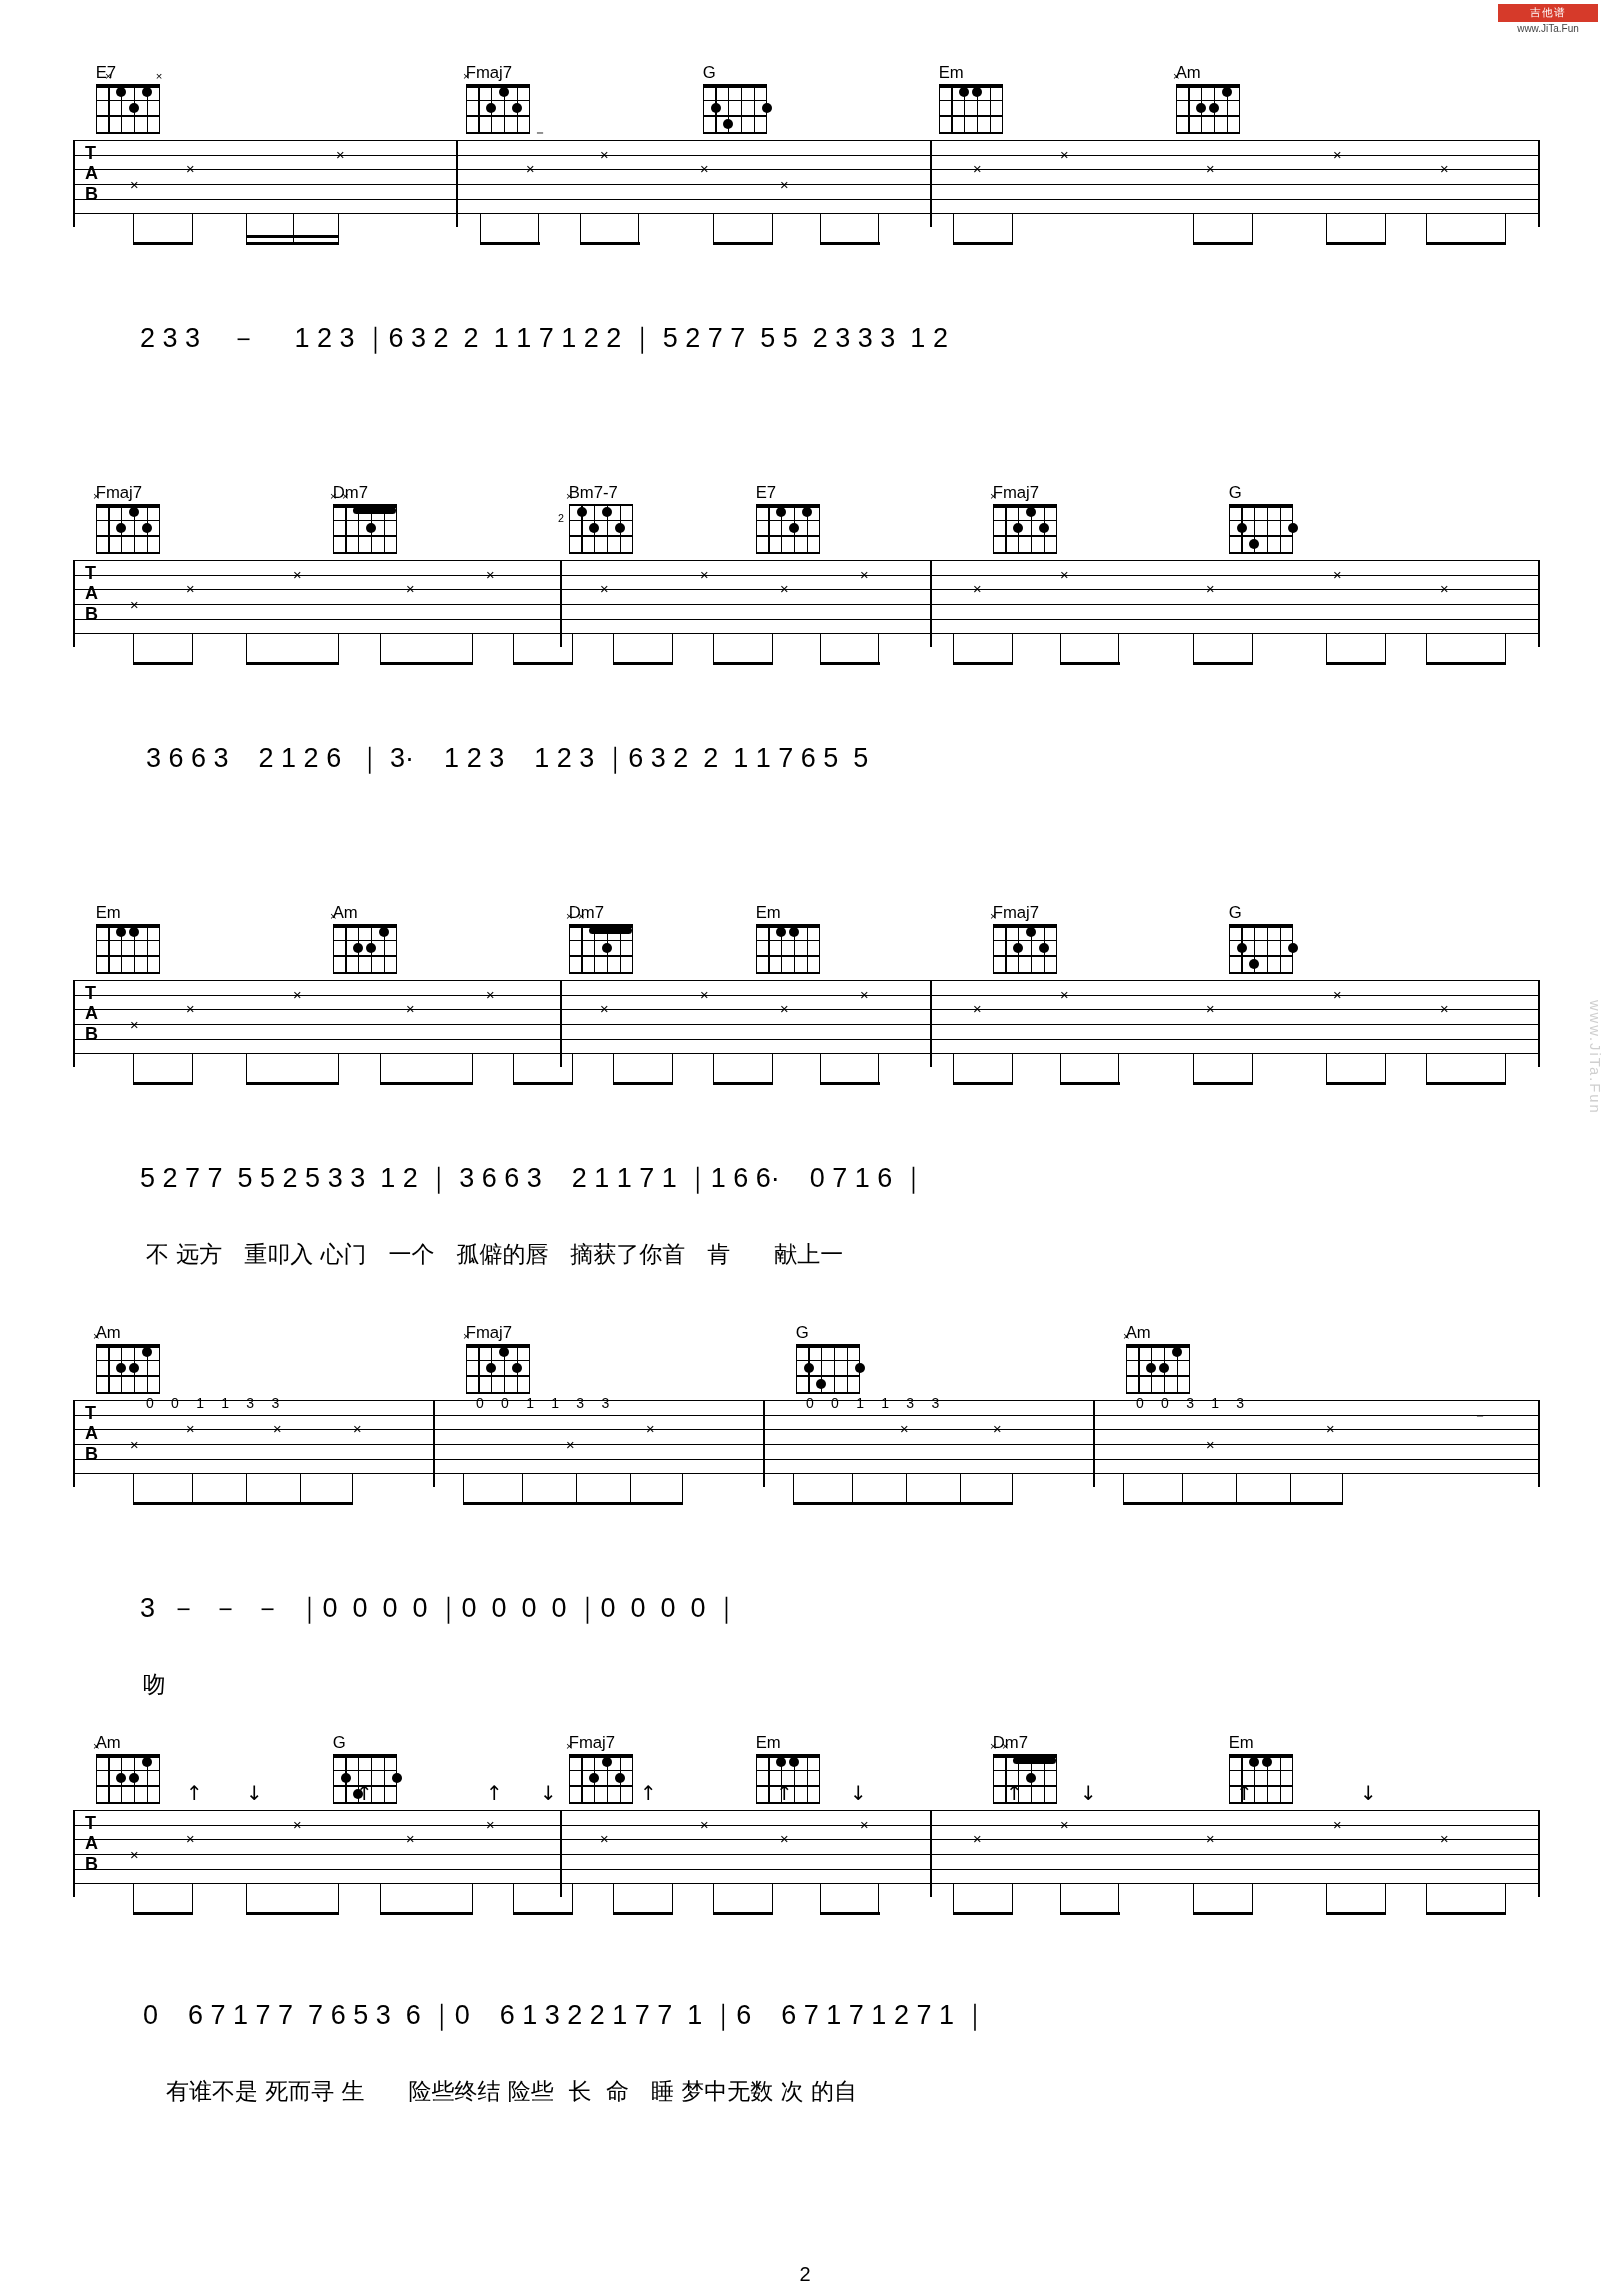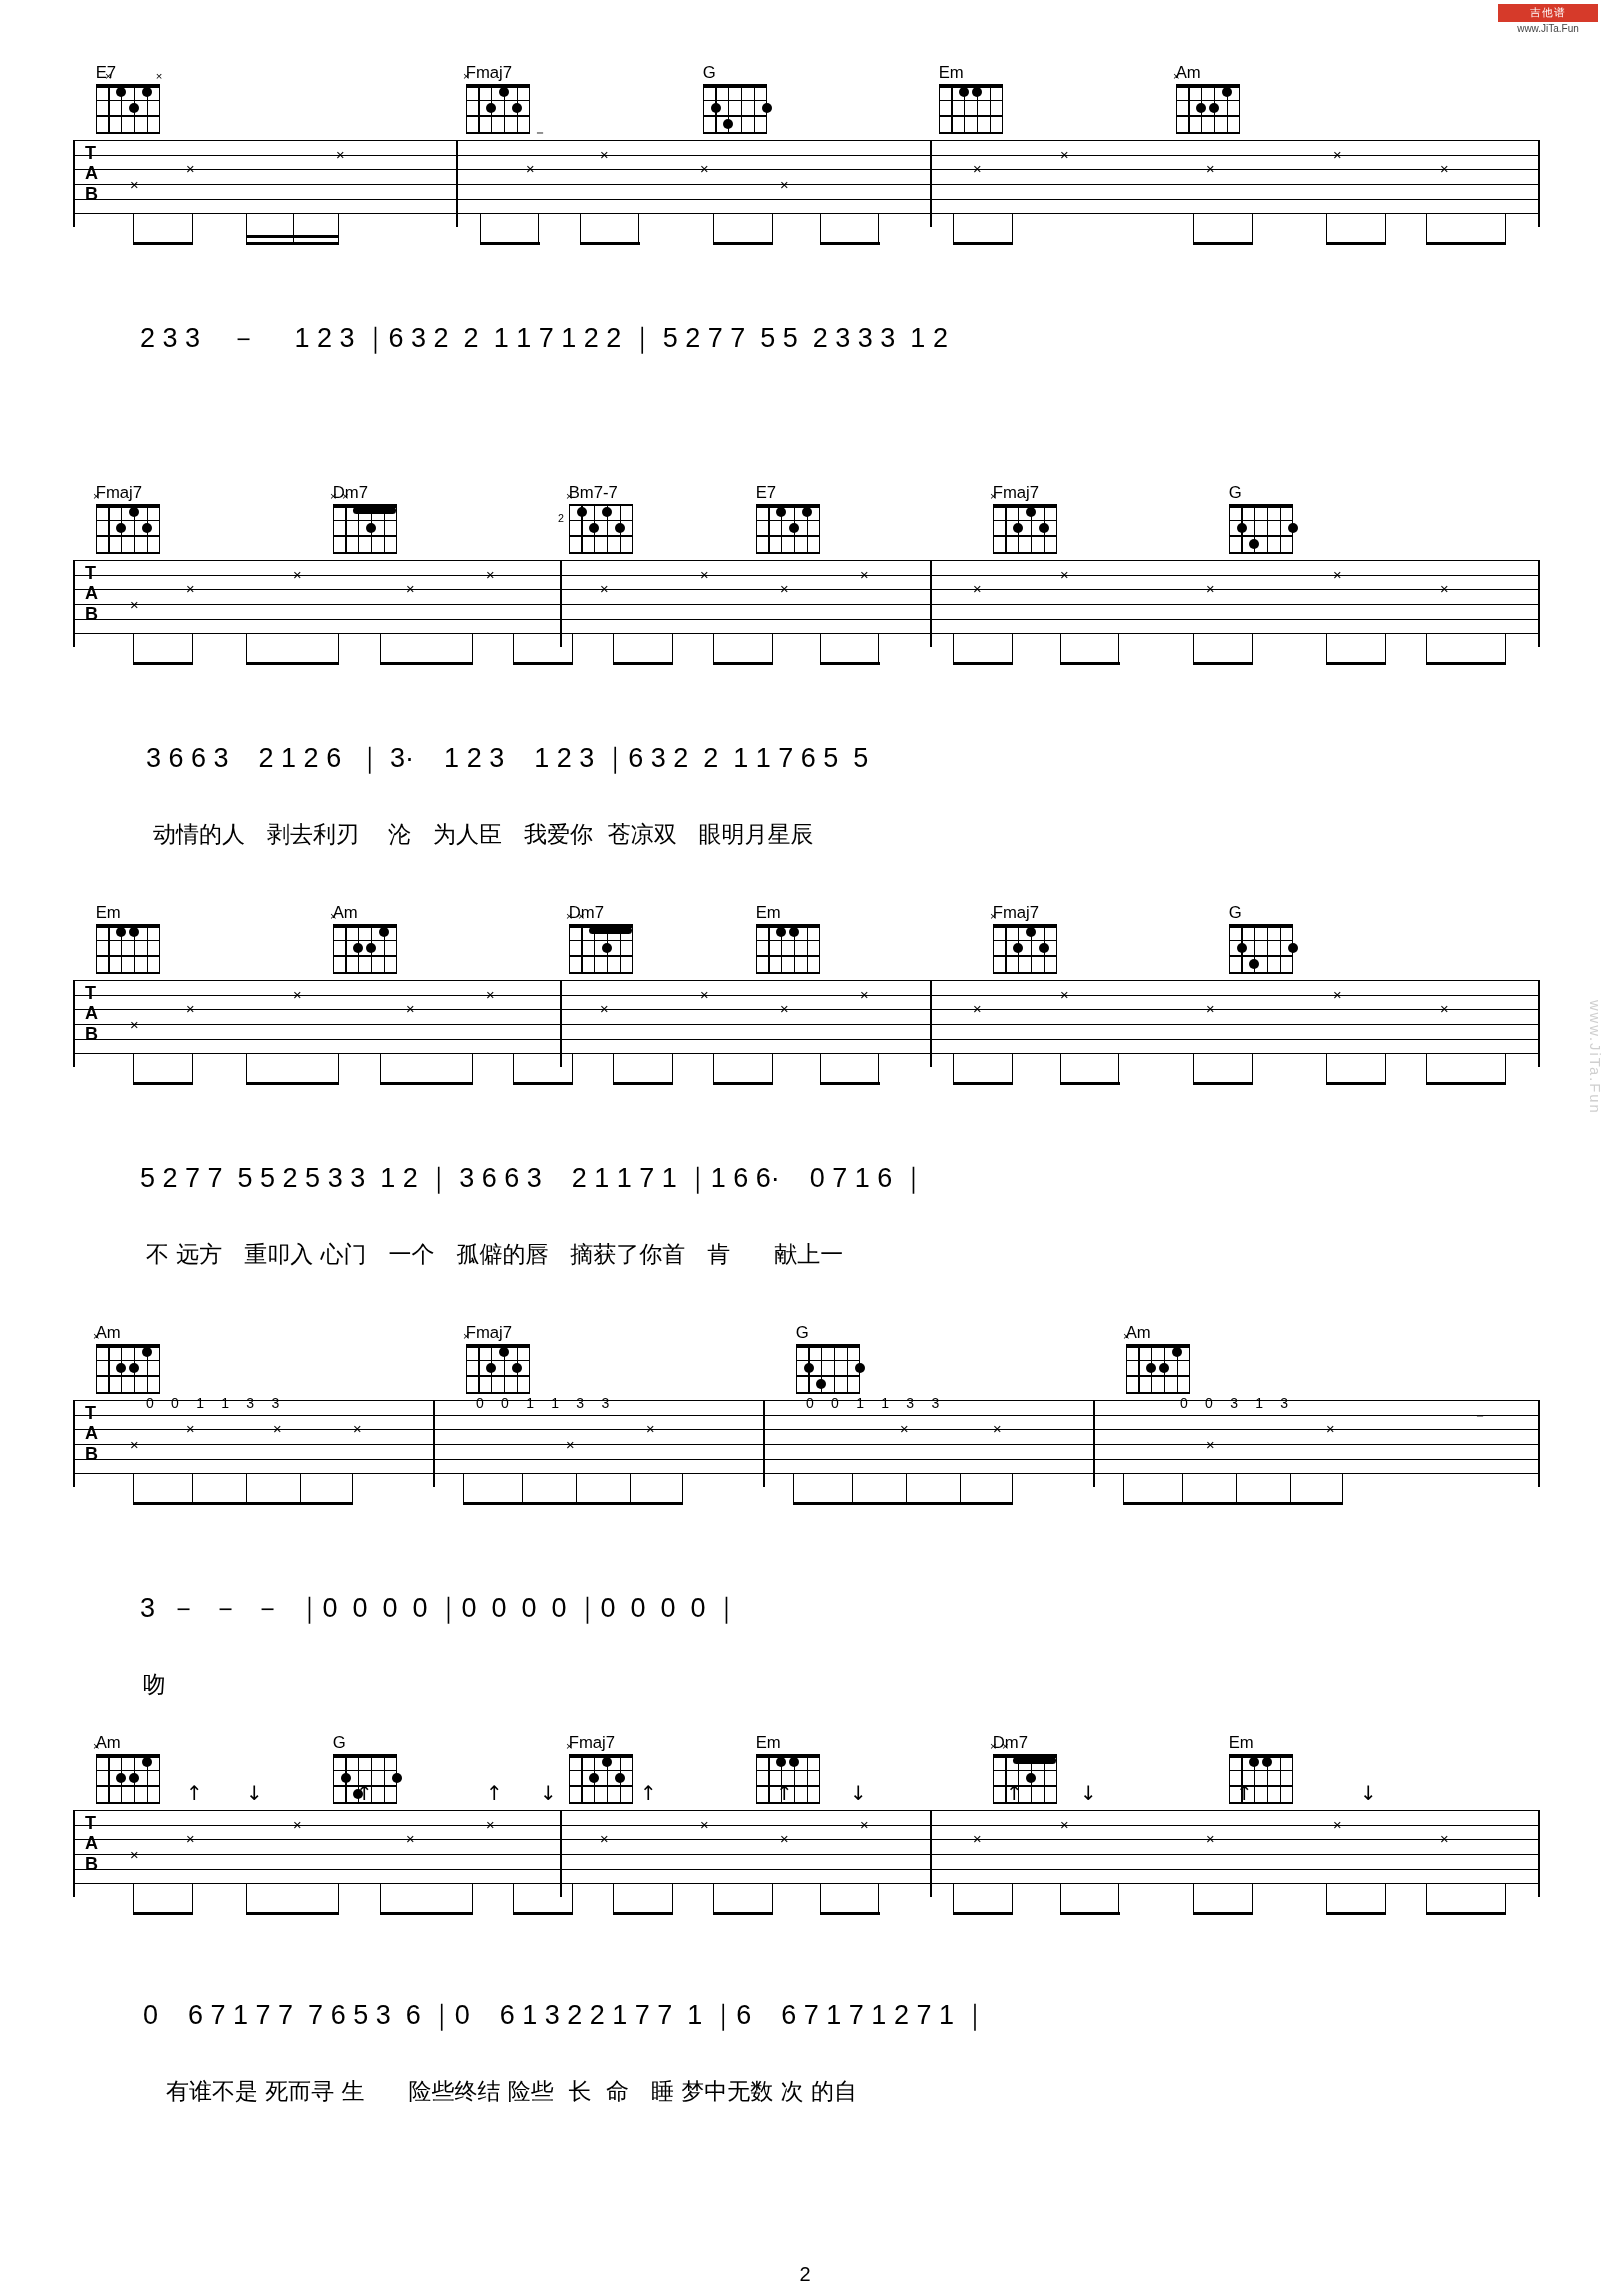--- a/index.html
+++ b/index.html
@@ -402,23 +402,20 @@
       <div class="beam" style="left:1253px;top:102px;width:60px;"></div>
       <div class="stem" style="left:1312px;top:73px;height:32px;"></div>
       <div class="stem" style="left:1353px;top:73px;height:32px;"></div>
       <div class="beam" style="left:1353px;top:102px;width:80px;"></div>
       <div class="stem" style="left:1432px;top:73px;height:32px;"></div>
     </div>
 
     <div class="melody" style="height:47px;margin-top:63px;">
       <div class="mel" style="left:73px;top:0;">3 6 6 3    2 1 2 6  ｜ 3·    1 2 3    1 2 3 ｜6 3 2  2  1 1 7 6 5  5</div>
     </div>
-    <div class="melody" style="height:33px;margin-top:32px;">
-      <div class="lyr" style="left:80px;top:0;">动情的人   剥去利刃    沦   为人臣   我爱你  苍凉双   眼明月星辰</div>
-    </div>
   </div>
 
   <div class="system" style="top:903px;">
     <div class="chords">
       <div class="chord" style="left:20px;">
         <div class="name">Em</div>
         <div class="grid">
           <div class="nut"></div>
             <div class="hline" style="top:15.3px;"></div>
             <div class="hline" style="top:31px;"></div>
@@ -687,21 +684,21 @@
         <div class="ln" style="top:73px;"></div>
       <div class="tabtxt">T<br>A<br>B</div>
       <div class="bar-end" style="left:0;"></div>
       <div class="bar-end" style="left:360px;"></div>
       <div class="bar-end" style="left:690px;"></div>
       <div class="bar-end" style="left:1020px;"></div>
       <div class="bar-end" style="left:1465px;"></div>
       <div class="num-on-staff" style="left:73px;top:-5.3px;letter-spacing:6.7px;">0 0   1 1   3 3</div>
       <div class="num-on-staff" style="left:403px;top:-5.3px;letter-spacing:6.7px;">0 0   1 1   3 3</div>
       <div class="num-on-staff" style="left:733px;top:-5.3px;letter-spacing:6.7px;">0 0   1 1   3 3</div>
-      <div class="num-on-staff" style="left:1063px;top:-5.3px;letter-spacing:6.7px;margin-left:44px;">0 0  3 1 3</div>
+      <div class="num-on-staff" style="left:1063px;top:-5.3px;letter-spacing:6.7px;">0 0  3 1 3</div>
       <div class="num-on-staff" style="left:1400px;top:6.7px;">－</div>
       <div class="xm" style="left:113px;top:21.3px;">×</div>
       <div class="xm" style="left:57px;top:37px;">×</div>
       <div class="xm" style="left:200px;top:21.3px;">×</div>
       <div class="xm" style="left:280px;top:21.3px;">×</div>
       <div class="xm" style="left:493px;top:37px;">×</div>
       <div class="xm" style="left:573px;top:21.3px;">×</div>
       <div class="xm" style="left:827px;top:21.3px;">×</div>
       <div class="xm" style="left:920px;top:21.3px;">×</div>
       <div class="xm" style="left:1133px;top:37px;">×</div>

